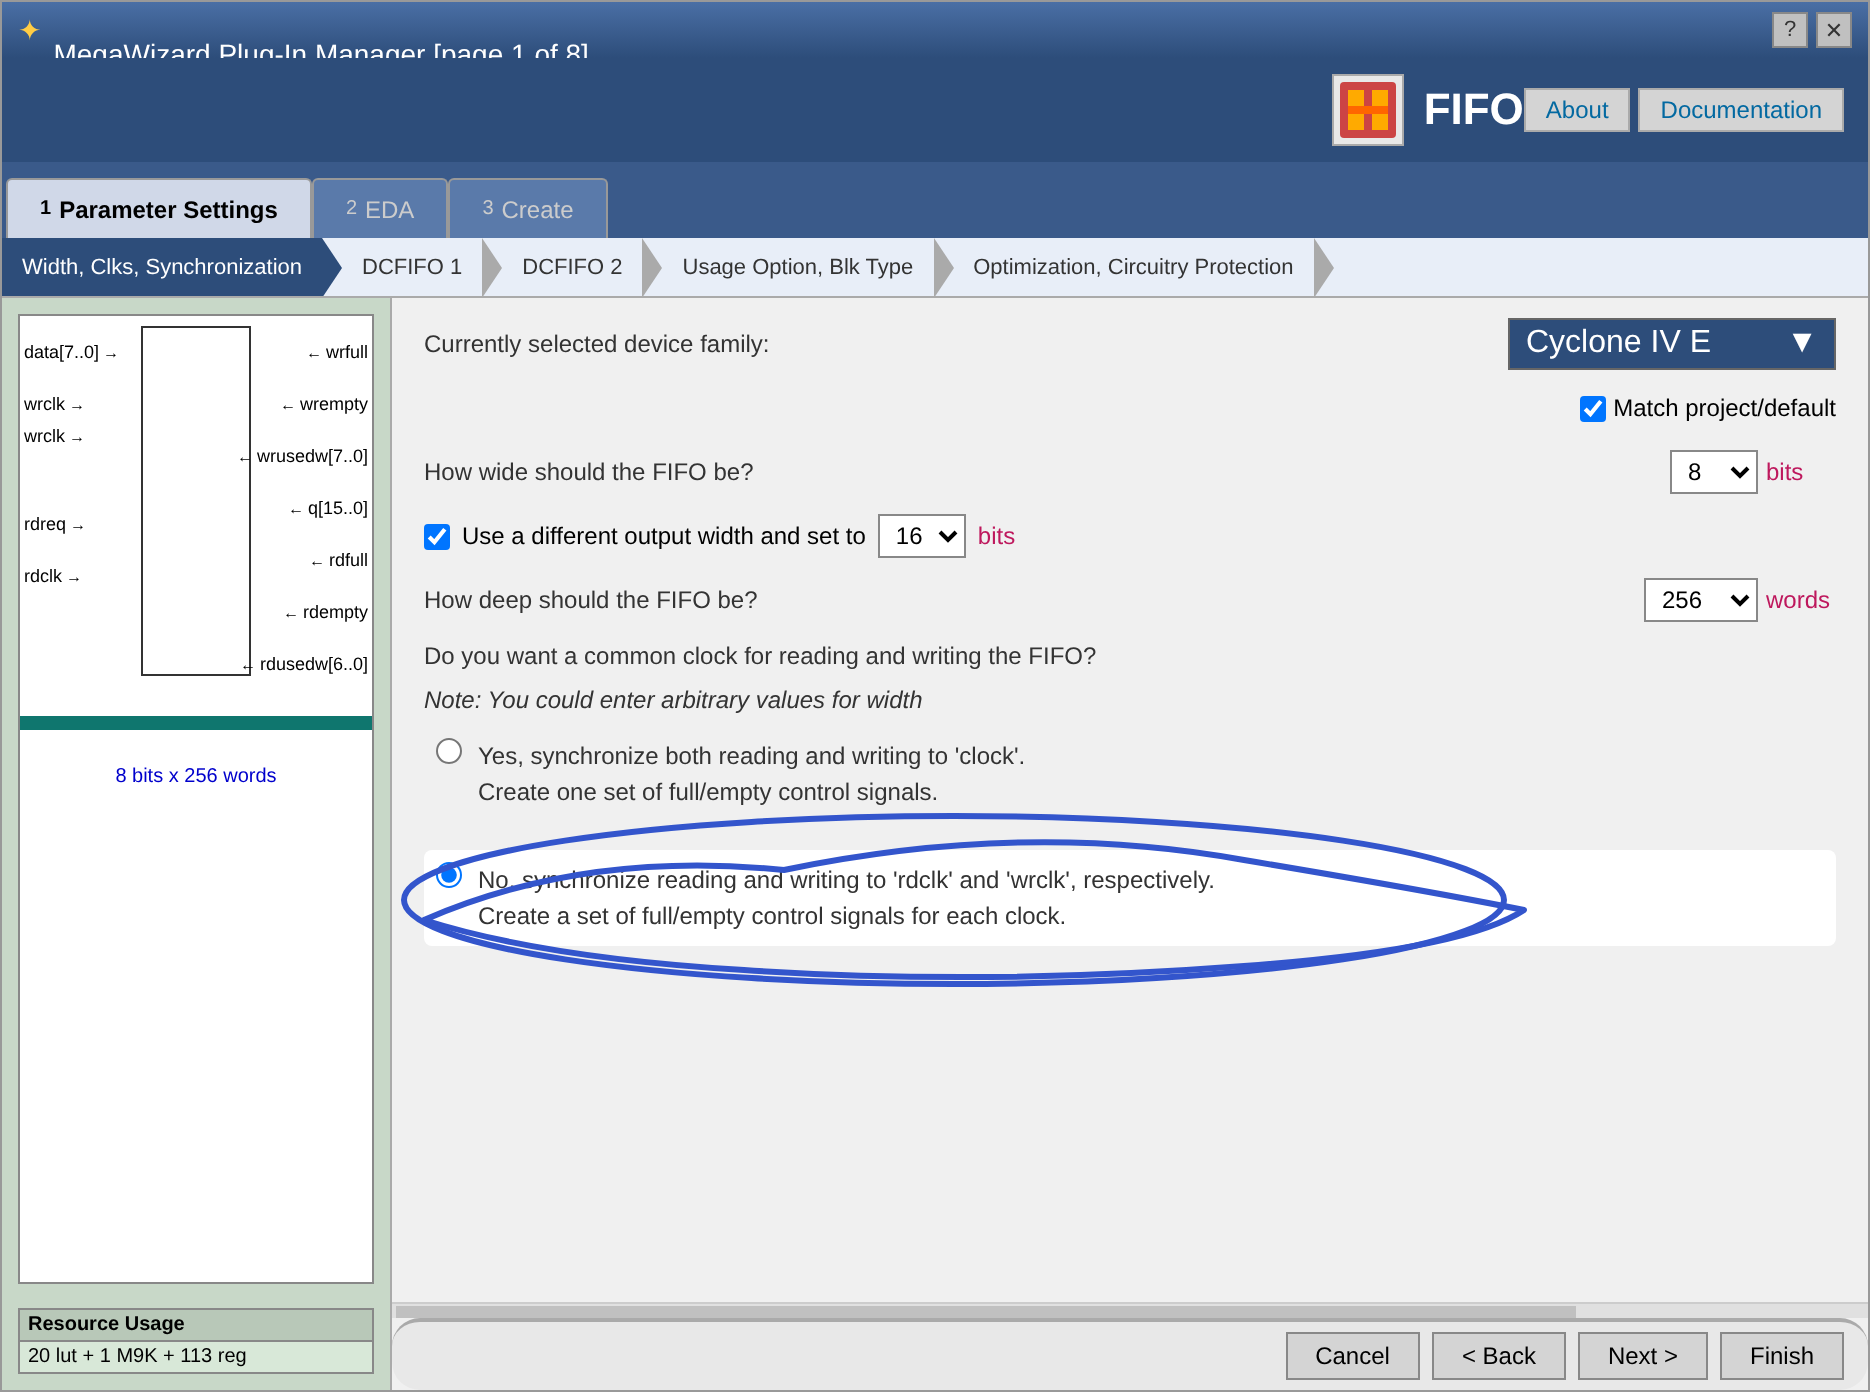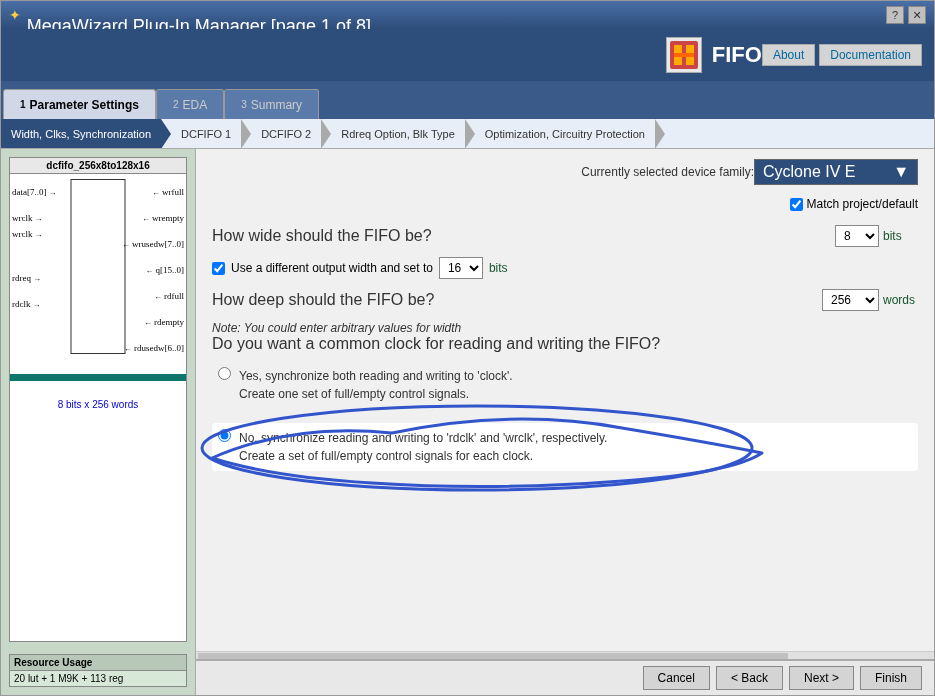--- a/index.html
+++ b/index.html
@@ -33,21 +33,21 @@
       flex-shrink: 0;
     }
 
     .title-bar-left {
       display: flex;
       align-items: center;
       gap: 6px;
     }
 
     .title-text {
-      font-size: 18px;
+      font-size: 14px;
       font-weight: normal;
       margin-top: 23px;
     }
 
     .title-controls {
       display: flex;
       gap: 4px;
       align-items: center;
     }
 
@@ -216,21 +216,21 @@
       padding: 2px 4px;
       font-size: 10px;
       font-weight: bold;
       text-align: center;
     }
 
     .diagram-container {
       position: relative;
       height: 190px;
       font-size: 9px;
-      font-family: Liberation Serif, serif;
+      font-family: Liberation Sans, sans-serif;
     }
 
     .left-signals {
       position: absolute;
       left: 2px;
       top: 10px;
     }
 
     .right-signals {
       position: absolute;
@@ -306,21 +306,21 @@
     .right-content {
       flex: 1;
       padding: 10px 16px;
       overflow-y: auto;
     }
 
     
     .device-row {
       display: flex;
       align-items: center;
-      justify-content: flex-end;
+      justify-content: space-between;
       gap: 0;
       margin-bottom: 12px;
     }
 
     .device-label {
       font-size: 12px;
       color: #333;
     }
 
     .device-select {
@@ -352,33 +352,33 @@
 
     
     .question-row {
       display: flex;
       align-items: center;
       justify-content: space-between;
       margin-bottom: 10px;
     }
 
     .question-text {
-      font-size: 16px;
+      font-size: 12px;
       color: #333;
     }
 
     .value-select {
       display: flex;
       align-items: center;
       gap: 4px;
     }
 
     .unit-label {
       font-size: 12px;
-      color: #14532d;
+      color: #be185d;
       width: 35px;
     }
 
     
     .checkbox-row {
       display: flex;
       align-items: center;
       gap: 6px;
       margin-bottom: 10px;
     }
@@ -419,20 +419,21 @@
     .bottom-bar {
       border-top: 2px solid #aaa;
       background: #e8e8e8;
       height: 36px;
       display: flex;
       align-items: center;
       justify-content: flex-end;
       padding: 0 12px;
       gap: 6px;
       flex-shrink: 0;
+      border-radius: 14px;
     }
 
     .bottom-btn {
       background: #d4d4d4;
       border: 1px solid #888;
       padding: 4px 14px;
       font-size: 12px;
       cursor: pointer;
       color: #000;
     }
@@ -511,52 +512,51 @@
     <div class="tab active">
       <span style="font-size:10px;">1</span>
       <span>Parameter Settings</span>
     </div>
     <div class="tab inactive">
       <span style="font-size:10px;">2</span>
       <span>EDA</span>
     </div>
     <div class="tab inactive">
       <span style="font-size:10px;">3</span>
-      <span>Summary</span>
+      <span>Create</span>
     </div>
   </div>
 
   <div class="step-bar">
     <div class="step-item active">
       <span>Width, Clks, Synchronization</span>
     </div>
     <div class="step-arrow active"></div>
     <div class="step-item">
       <span>DCFIFO 1</span>
     </div>
     <div class="step-arrow"></div>
     <div class="step-item">
       <span>DCFIFO 2</span>
     </div>
     <div class="step-arrow"></div>
     <div class="step-item">
-      <span>Rdreq Option, Blk Type</span>
+      <span>Usage Option, Blk Type</span>
     </div>
     <div class="step-arrow"></div>
     <div class="step-item">
       <span>Optimization, Circuitry Protection</span>
     </div>
     <div class="step-arrow"></div>
   </div>
 
   <div class="main-content">
 
     <div class="left-panel">
       <div class="component-box">
-        <div class="component-title">dcfifo_256x8to128x16</div>
         <div class="diagram-container" style="position:relative; padding:4px; height: 200px;">
 
           <div class="center-box"></div>
 
           <div class="left-signals">
             <div class="sig-left">
                 <span>data[7..0]</span>
                 <span class="arrow-r">→</span>
               </div>
             <div class="sig-left" style="margin-top:10px;">
@@ -663,26 +663,26 @@
           <div class="value-select">
             <select>
               <option>256</option>
               <option>512</option>
               <option>1024</option>
             </select>
             <span class="unit-label">words</span>
           </div>
         </div>
 
+        <div style="margin-bottom:8px;">
+          <span class="question-text">Do you want a common clock for reading and writing the FIFO?</span>
+        </div>
+
         <div>
           <span class="note-text">Note: You could enter arbitrary values for width</span>
-        </div>
-
-        <div style="margin-bottom:8px;">
-          <span class="question-text">Do you want a common clock for reading and writing the FIFO?</span>
         </div>
 
         <div class="radio-section">
 
           <div class="radio-option">
             <input type="radio" name="clock_mode" style="">
             <span class="radio-text">
               <span>Yes, synchronize both reading and writing to 'clock'.</span><br>
               <span>Create one set of full/empty control signals.</span>
             </span>

